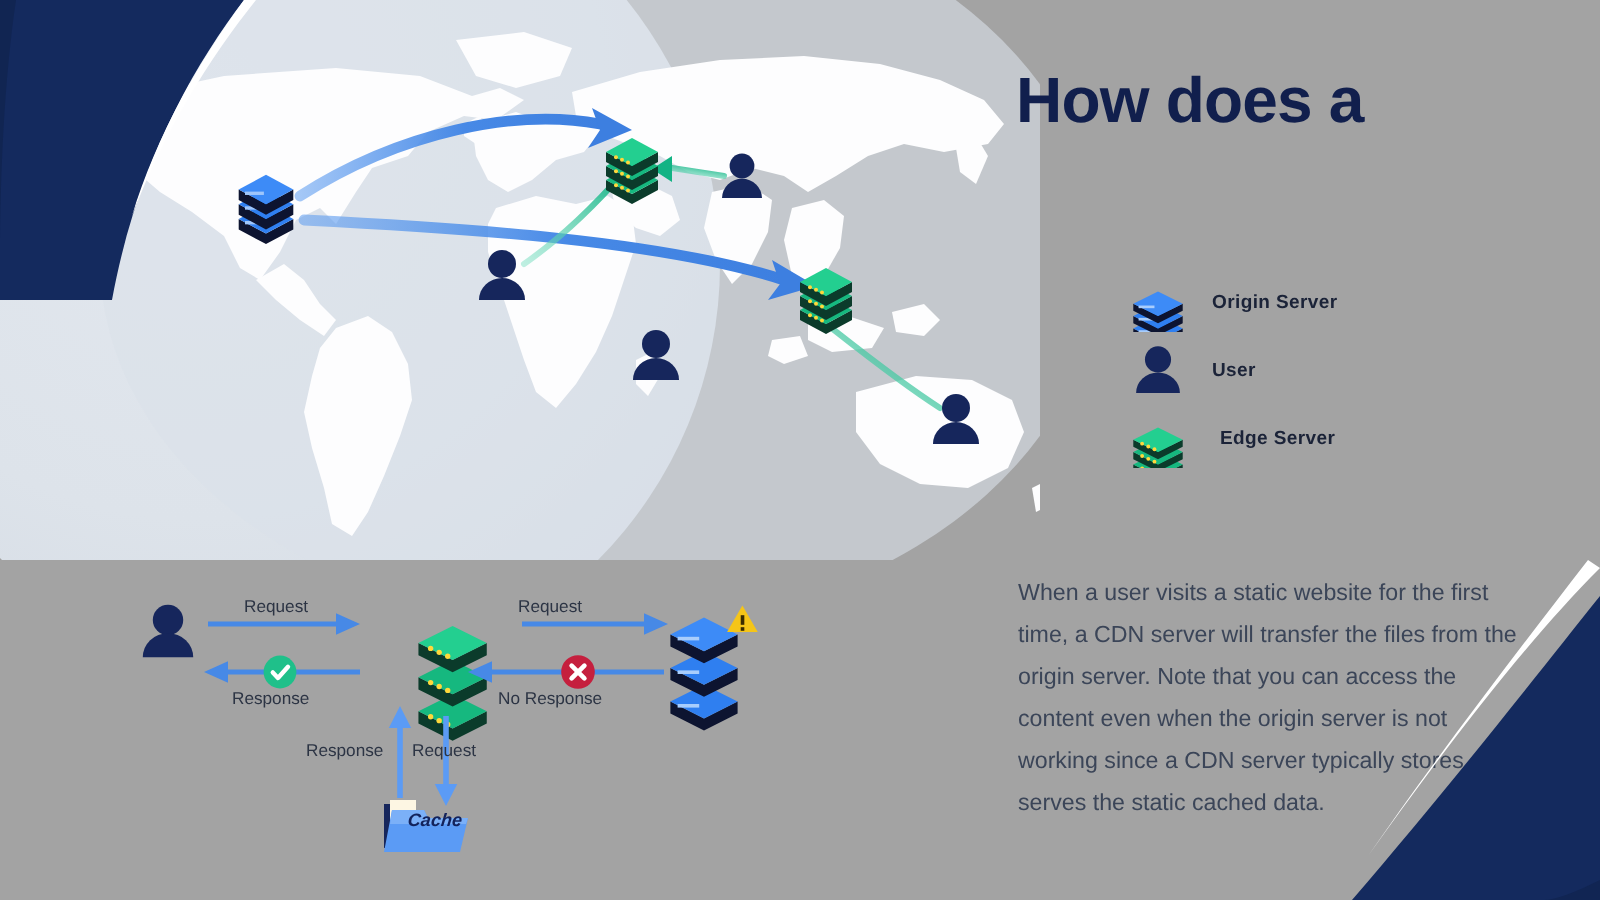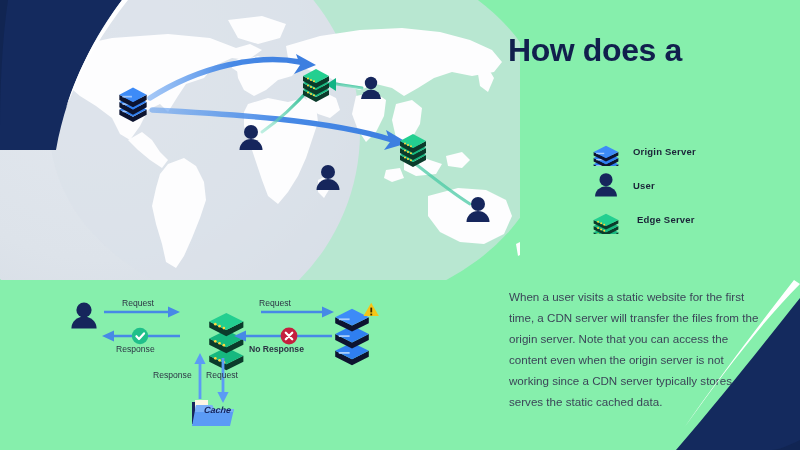--- a/index.html
+++ b/index.html
@@ -11,21 +11,21 @@
   body {
     font-family: "Liberation Sans", sans-serif;
     background: #dce2e9;
     position: relative;
   }
   #stage {
     position: absolute;
     left: 0; top: 0;
     width: 800px; height: 450px;
     overflow: hidden;
-    background: #86efac;
+    background: #a3a3a3;
   }
 
   
   .corner-svg {
     position: absolute;
     pointer-events: none;
   }
   #corner-tl { left: 0; top: 0; width: 180px; height: 150px; }
   #corner-br { right: 0; bottom: 0; width: 200px; height: 170px; }
 
@@ -43,21 +43,21 @@
     width: 280px;
     color: #111f4d;
     font-size: 32px;
     font-weight: bold;
     line-height: 1.16;
     letter-spacing: -0.4px;
   }
 
   #legend {
     position: absolute;
-    left: 591px; top: 134px;
+    left: 564px; top: 134px;
     width: 200px;
   }
   .legend-row {
     display: flex;
     align-items: center;
     height: 34px;
     gap: 12px;
   }
   .legend-ico {
     width: 30px; height: 30px;
@@ -90,21 +90,21 @@
   }
   .flow-lbl {
     position: absolute;
     font-size: 8.6px;
     color: #2c3444;
     white-space: nowrap;
   }
   #lbl-req-1  { left: 66px;  top: 16px; }
   #lbl-res-1  { left: 60px;  top: 62px; }
   #lbl-req-2  { left: 203px; top: 16px; }
-  #lbl-nores  { left: 193px; top: 62px; font-weight: bold; }
+  #lbl-nores  { left: 193px; top: 62px; }
   #lbl-res-3  { left: 97px;  top: 88px; }
   #lbl-req-3  { left: 150px; top: 88px; }
   #cache-word {
     position: absolute;
     left: 148px; top: 123px;
     font-size: 9px;
     font-weight: bold;
     font-style: italic;
     color: #13235c;
     transform: skewX(-6deg);

